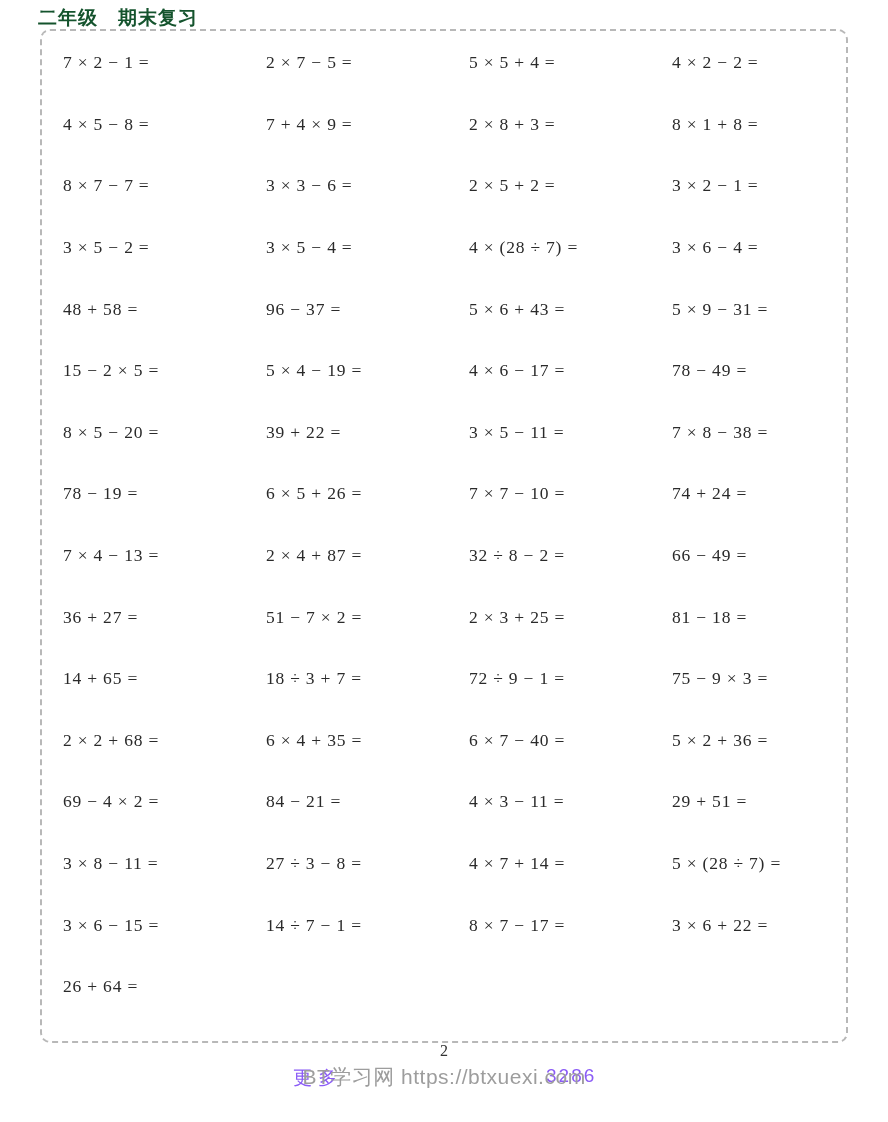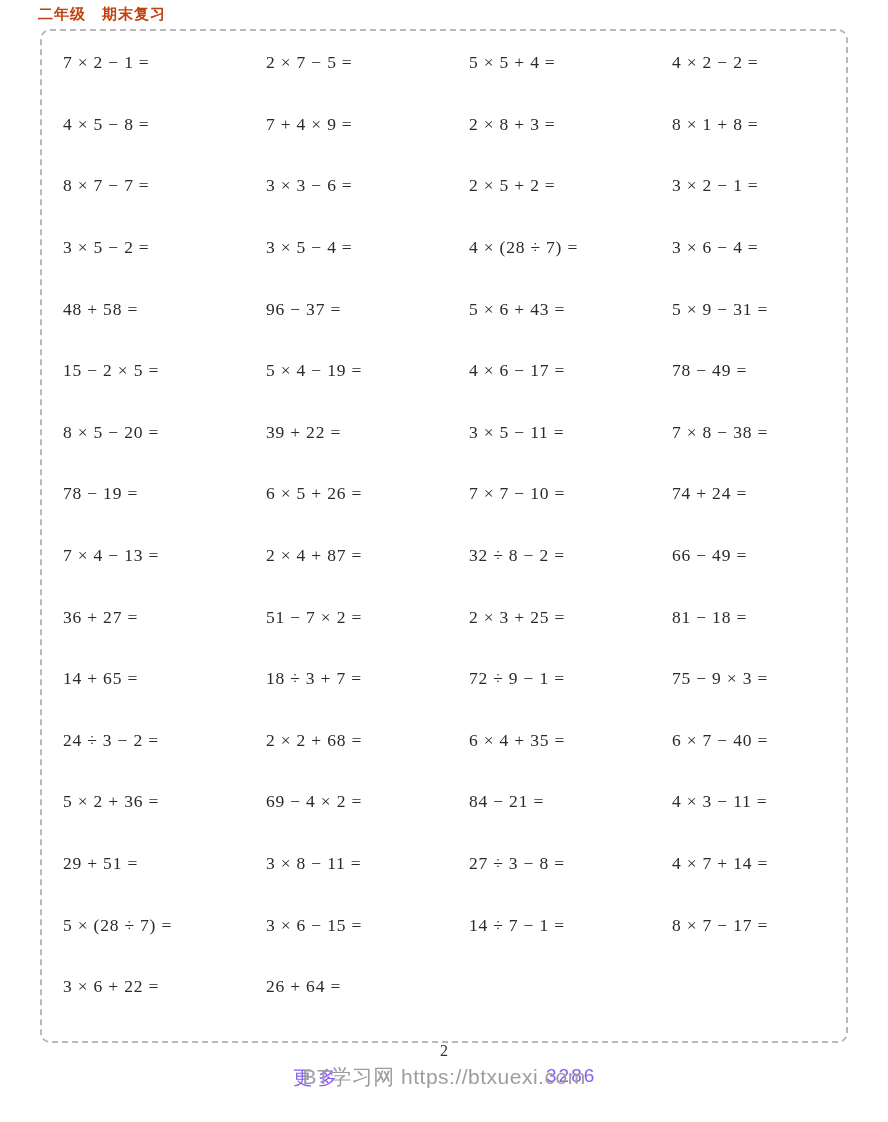--- a/index.html
+++ b/index.html
@@ -3,23 +3,23 @@
 <meta charset="utf-8">
 <style>
   * { margin: 0; padding: 0; box-sizing: border-box; }
   html, body { width: 888px; height: 1122px; background: #ffffff; overflow: hidden; }
   body { font-family: "Liberation Serif", "DejaVu Serif", serif; color: #1f1f1f; position: relative; }
 
   .header-title {
     position: absolute;
     left: 38px; top: 5px;
     font-family: "Liberation Sans", "DejaVu Sans", sans-serif;
-    font-size: 15px;
+    font-size: 19px;
     font-weight: 600;
-    color: #c2410c;
+    color: #14532d;
     letter-spacing: 1px;
   }
 
   .worksheet-box {
     position: absolute;
     left: 40px; top: 29px;
     width: 808px; height: 1014px;
     border: 2px dashed #b8b8b8;
     border-radius: 10px;
     padding: 1px 0 0 21px;
@@ -117,21 +117,20 @@
     <div class="problem">32 ÷ 8 − 2 =</div>
     <div class="problem">66 − 49 =</div>
     <div class="problem">36 + 27 =</div>
     <div class="problem">51 − 7 × 2 =</div>
     <div class="problem">2 × 3 + 25 =</div>
     <div class="problem">81 − 18 =</div>
     <div class="problem">14 + 65 =</div>
     <div class="problem">18 ÷ 3 + 7 =</div>
     <div class="problem">72 ÷ 9 − 1 =</div>
     <div class="problem">75 − 9 × 3 =</div>
-    <div class="problem">24 ÷ 3 − 2 =</div>
     <div class="problem">2 × 2 + 68 =</div>
     <div class="problem">6 × 4 + 35 =</div>
     <div class="problem">6 × 7 − 40 =</div>
     <div class="problem">5 × 2 + 36 =</div>
     <div class="problem">69 − 4 × 2 =</div>
     <div class="problem">84 − 21 =</div>
     <div class="problem">4 × 3 − 11 =</div>
     <div class="problem">29 + 51 =</div>
     <div class="problem">3 × 8 − 11 =</div>
     <div class="problem">27 ÷ 3 − 8 =</div>

